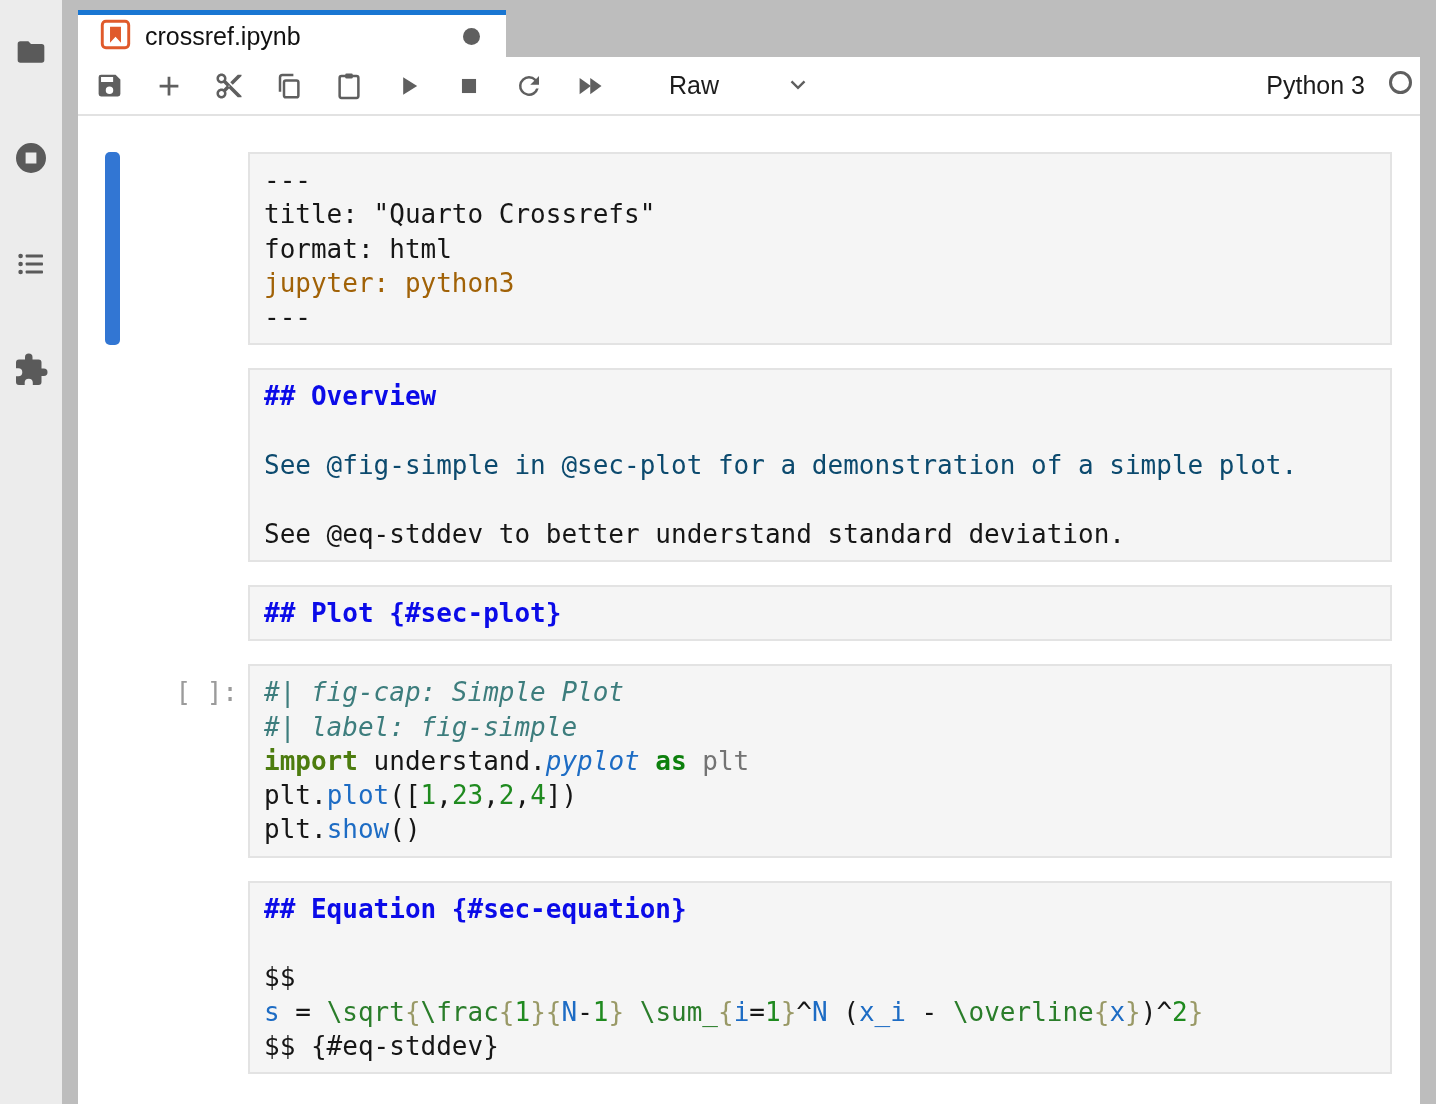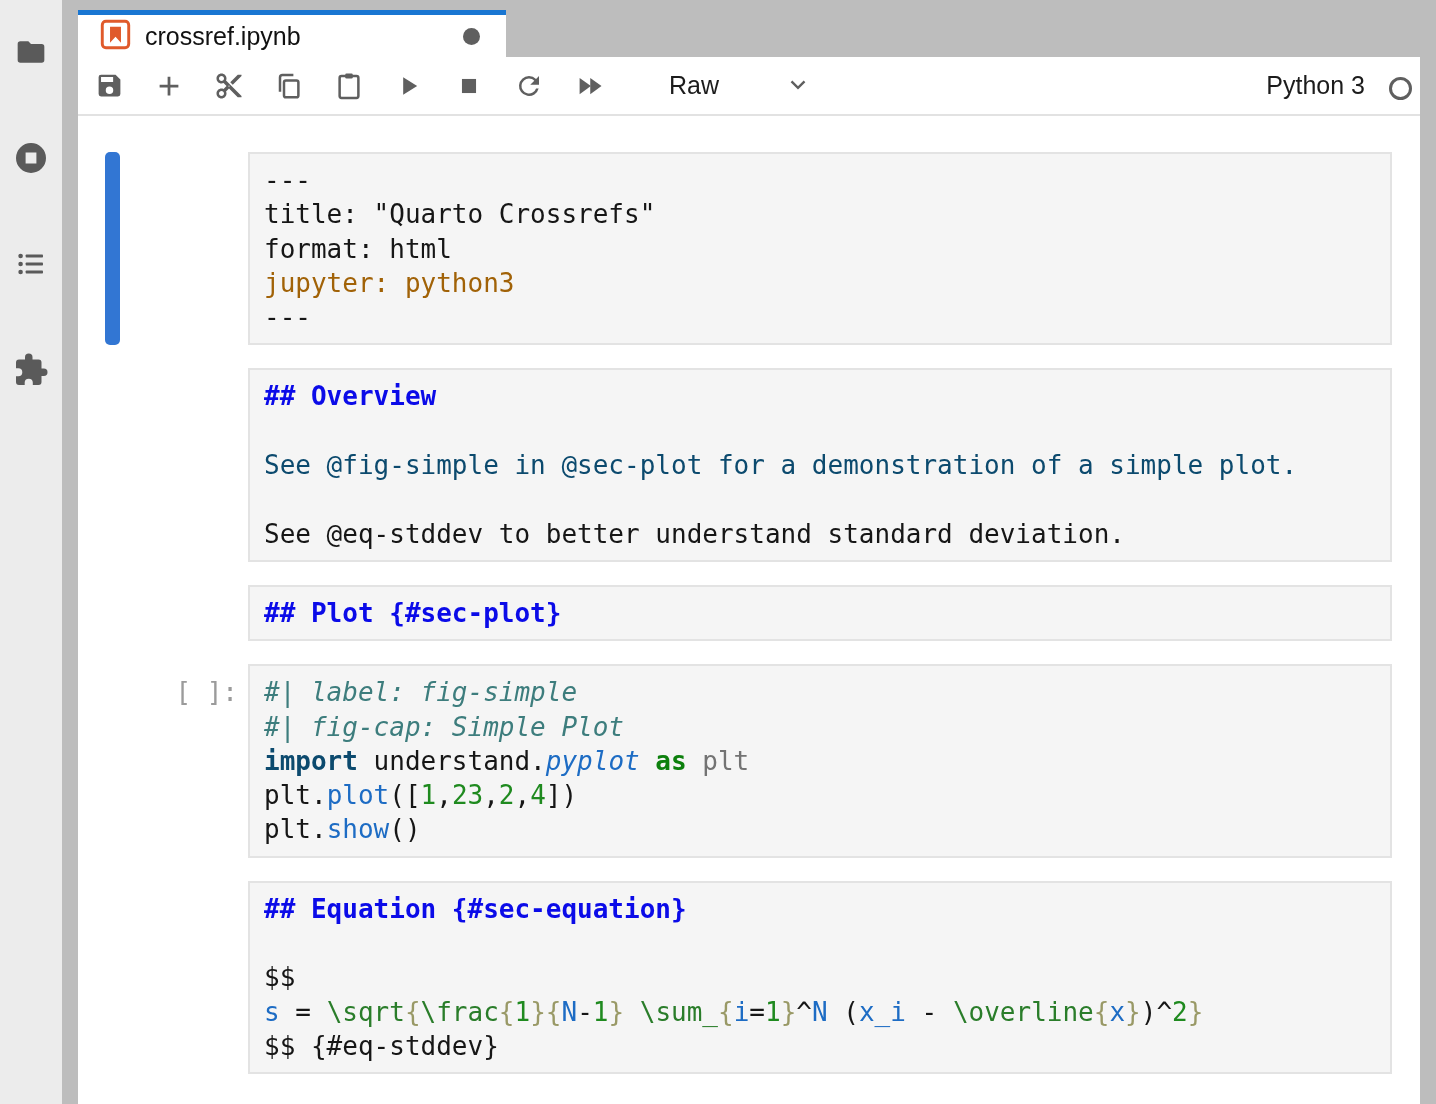--- a/index.html
+++ b/index.html
@@ -26,21 +26,21 @@
   .dirty-dot { margin-left:auto; width:17px; height:17px; border-radius:50%; background:#5f5f5f; }
 
   
   .toolbar { height:59px; background:#fff; border-bottom:2px solid #e2e2e2;
              display:flex; align-items:center; padding:0 8px 0 14px; }
   .tb-btn { width:34px; height:34px; margin-right:26px; display:flex; align-items:center; justify-content:center; cursor:pointer; }
   .tb-btn svg { display:block; }
   .celltype { display:flex; align-items:center; margin-left:37px; cursor:pointer; }
   .celltype-label { font-size:25px; color:#1c1c1c; }
   .celltype .chev { margin-left:66px; }
-  .kernel { margin-left:auto; display:flex; align-items:flex-end; }
+  .kernel { margin-left:auto; display:flex; align-items:flex-start; }
   .kernel-name { font-size:25px; color:#1c1c1c; cursor:pointer; }
   .kernel-status { margin-left:24px; width:23px; height:23px; border:3px solid #5f5f5f; border-radius:50%; }
 
   
   .content { padding-top:36px; }
   .cell-row { display:flex; align-items:stretch; margin-bottom:23px; }
   .collapser { flex:none; width:15px; margin-left:27px; border-radius:5px; background:transparent; cursor:pointer; }
   .collapser.selected { background:#3276d3; }
   .prompt { flex:none; width:128px; padding:11px 10px 0 0; text-align:right;
             font-family:"DejaVu Sans Mono", monospace; font-size:26px; line-height:34.3px; color:#9b9b9b; }
@@ -216,23 +216,23 @@
           <div class="collapser"></div>
           <div class="prompt"></div>
           <div class="cell-box">
             <div class="cm-line"><span style="color: rgb(11, 11, 232); font-weight: bold;">## Plot {#sec-plot}</span></div>
           </div>
         </div>
         <div class="cell-row">
           <div class="collapser"></div>
           <div class="prompt">[ ]:</div>
           <div class="cell-box">
+            <div class="cm-line"><span style="color: rgb(61, 125, 125); font-style: italic;">#| fig-cap: Simple Plot</span></div>
             <div class="cm-line"><span style="color: rgb(61, 125, 125); font-style: italic;">#| label: fig-simple</span></div>
-            <div class="cm-line"><span style="color: rgb(61, 125, 125); font-style: italic;">#| fig-cap: Simple Plot</span></div>
-            <div class="cm-line"><span style="color: #0c4a6e; font-weight: bold;">import</span><span style="color: rgb(22, 22, 22);"> understand.</span><span style="color: rgb(29, 108, 196); font-style: italic;">pyplot</span><span style="color: rgb(22, 22, 22);"> </span><span style="color: rgb(13, 128, 13); font-weight: bold;">as</span><span style="color: #737373;"> plt</span></div>
+            <div class="cm-line"><span style="color: #4d7c0f; font-weight: bold;">import</span><span style="color: rgb(22, 22, 22);"> understand.</span><span style="color: rgb(29, 108, 196); font-style: italic;">pyplot</span><span style="color: rgb(22, 22, 22);"> </span><span style="color: rgb(13, 128, 13); font-weight: bold;">as</span><span style="color: #737373;"> plt</span></div>
             <div class="cm-line"><span style="color: rgb(22, 22, 22);">plt.</span><span style="color: rgb(29, 108, 196);">plot</span><span style="color: rgb(22, 22, 22);">([</span><span style="color: rgb(31, 138, 31);">1</span><span style="color: rgb(22, 22, 22);">,</span><span style="color: rgb(31, 138, 31);">23</span><span style="color: rgb(22, 22, 22);">,</span><span style="color: rgb(31, 138, 31);">2</span><span style="color: rgb(22, 22, 22);">,</span><span style="color: rgb(31, 138, 31);">4</span><span style="color: rgb(22, 22, 22);">])</span></div>
             <div class="cm-line"><span style="color: rgb(22, 22, 22);">plt.</span><span style="color: rgb(29, 108, 196);">show</span><span style="color: rgb(22, 22, 22);">()</span></div>
           </div>
         </div>
         <div class="cell-row">
           <div class="collapser"></div>
           <div class="prompt"></div>
           <div class="cell-box">
             <div class="cm-line"><span style="color: rgb(11, 11, 232); font-weight: bold;">## Equation {#sec-equation}</span></div>
             <div class="cm-line">&nbsp;</div>

